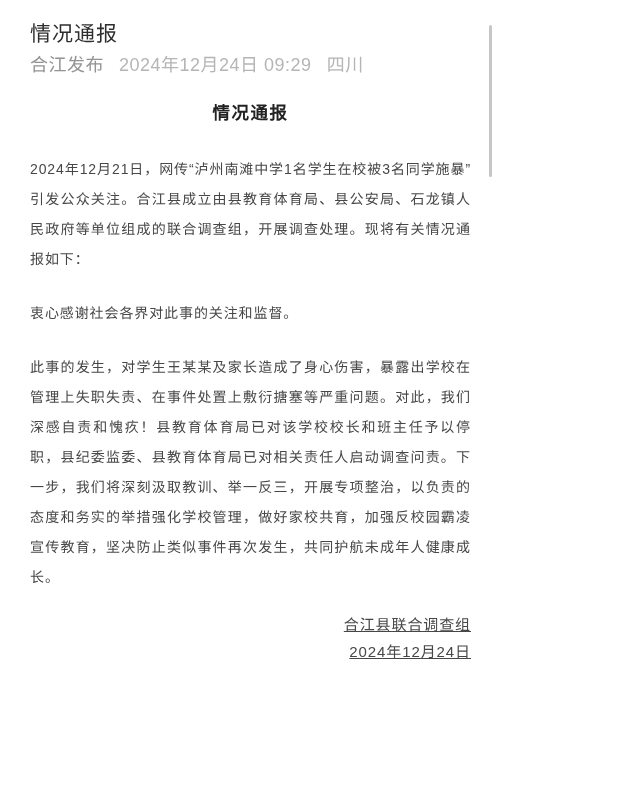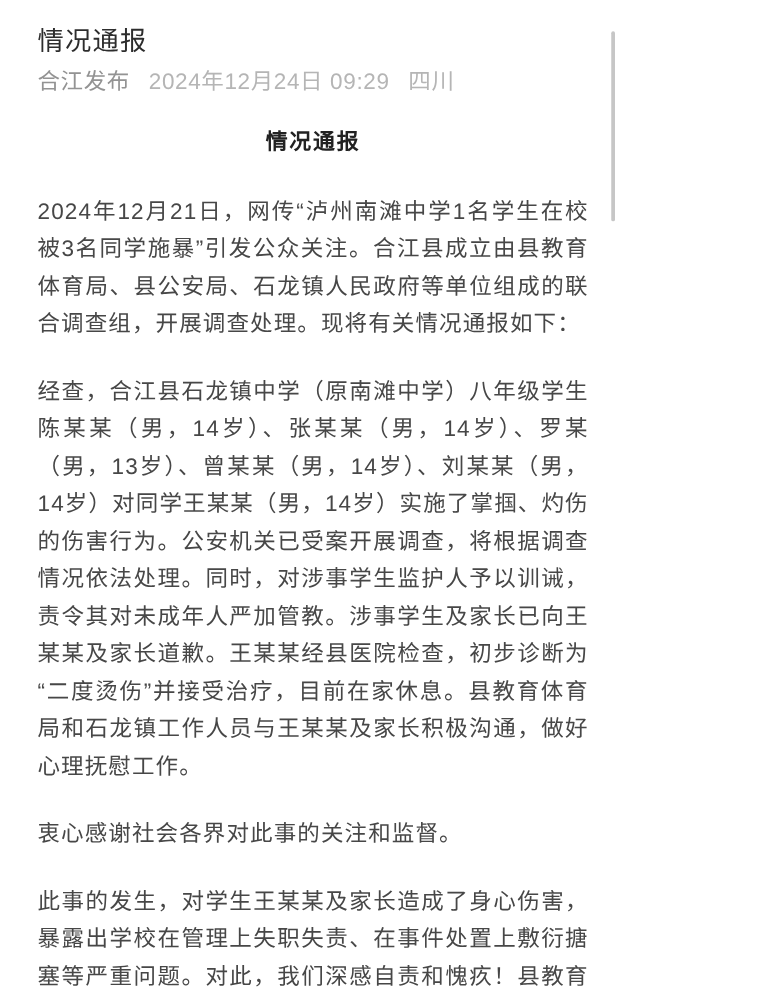--- a/index.html
+++ b/index.html
@@ -49,21 +49,21 @@
     margin: 27px 0 0 0;
     text-align: center;
     font-size: 17.5px;
     font-weight: bold;
     color: #222222;
     letter-spacing: 1.5px;
     line-height: 24px;
   }
   .body-par {
     margin: 24px 0 0 0;
-    font-size: 18px;
+    font-size: 14px;
     line-height: 30px;
     letter-spacing: 0.9px;
     color: #474747;
     text-align: justify;
   }
   .body-par.first {
     margin-top: 29px;
   }
   .signature {
     margin-top: 19px;
@@ -97,21 +97,20 @@
     <div class="meta">
       <span class="publisher">合江发布</span><span class="datetime">2024年12月24日 09:29</span><span class="location">四川</span>
     </div>
   </header>
 
   <article>
     <h2 class="article-heading">情况通报</h2>
 
     <p class="body-par first">2024年12月21日，网传“泸州南滩中学1名学生在校被3名同学施暴”引发公众关注。合江县成立由县教育体育局、县公安局、石龙镇人民政府等单位组成的联合调查组，开展调查处理。现将有关情况通报如下：</p>
 
-    <p class="body-par">经查，合江县石龙镇中学（原南滩中学）八年级学生陈某某（男，14岁）、张某某（男，14岁）、罗某（男，13岁）、曾某某（男，14岁）、刘某某（男，14岁）对同学王某某（男，14岁）实施了掌掴、灼伤的伤害行为。公安机关已受案开展调查，将根据调查情况依法处理。同时，对涉事学生监护人予以训诫，责令其对未成年人严加管教。涉事学生及家长已向王某某及家长道歉。王某某经县医院检查，初步诊断为“二度烫伤”并接受治疗，目前在家休息。县教育体育局和石龙镇工作人员与王某某及家长积极沟通，做好心理抚慰工作。</p>
 
     <p class="body-par">衷心感谢社会各界对此事的关注和监督。</p>
 
     <p class="body-par">此事的发生，对学生王某某及家长造成了身心伤害，暴露出学校在管理上失职失责、在事件处置上敷衍搪塞等严重问题。对此，我们深感自责和愧疚！县教育体育局已对该学校校长和班主任予以停职，县纪委监委、县教育体育局已对相关责任人启动调查问责。下一步，我们将深刻汲取教训、举一反三，开展专项整治，以负责的态度和务实的举措强化学校管理，做好家校共育，加强反校园霸凌宣传教育，坚决防止类似事件再次发生，共同护航未成年人健康成长。</p>
 
     <div class="signature">
       <p class="sig-line">合江县联合调查组</p>
       <p class="sig-line">2024年12月24日</p>
     </div>
   </article>

